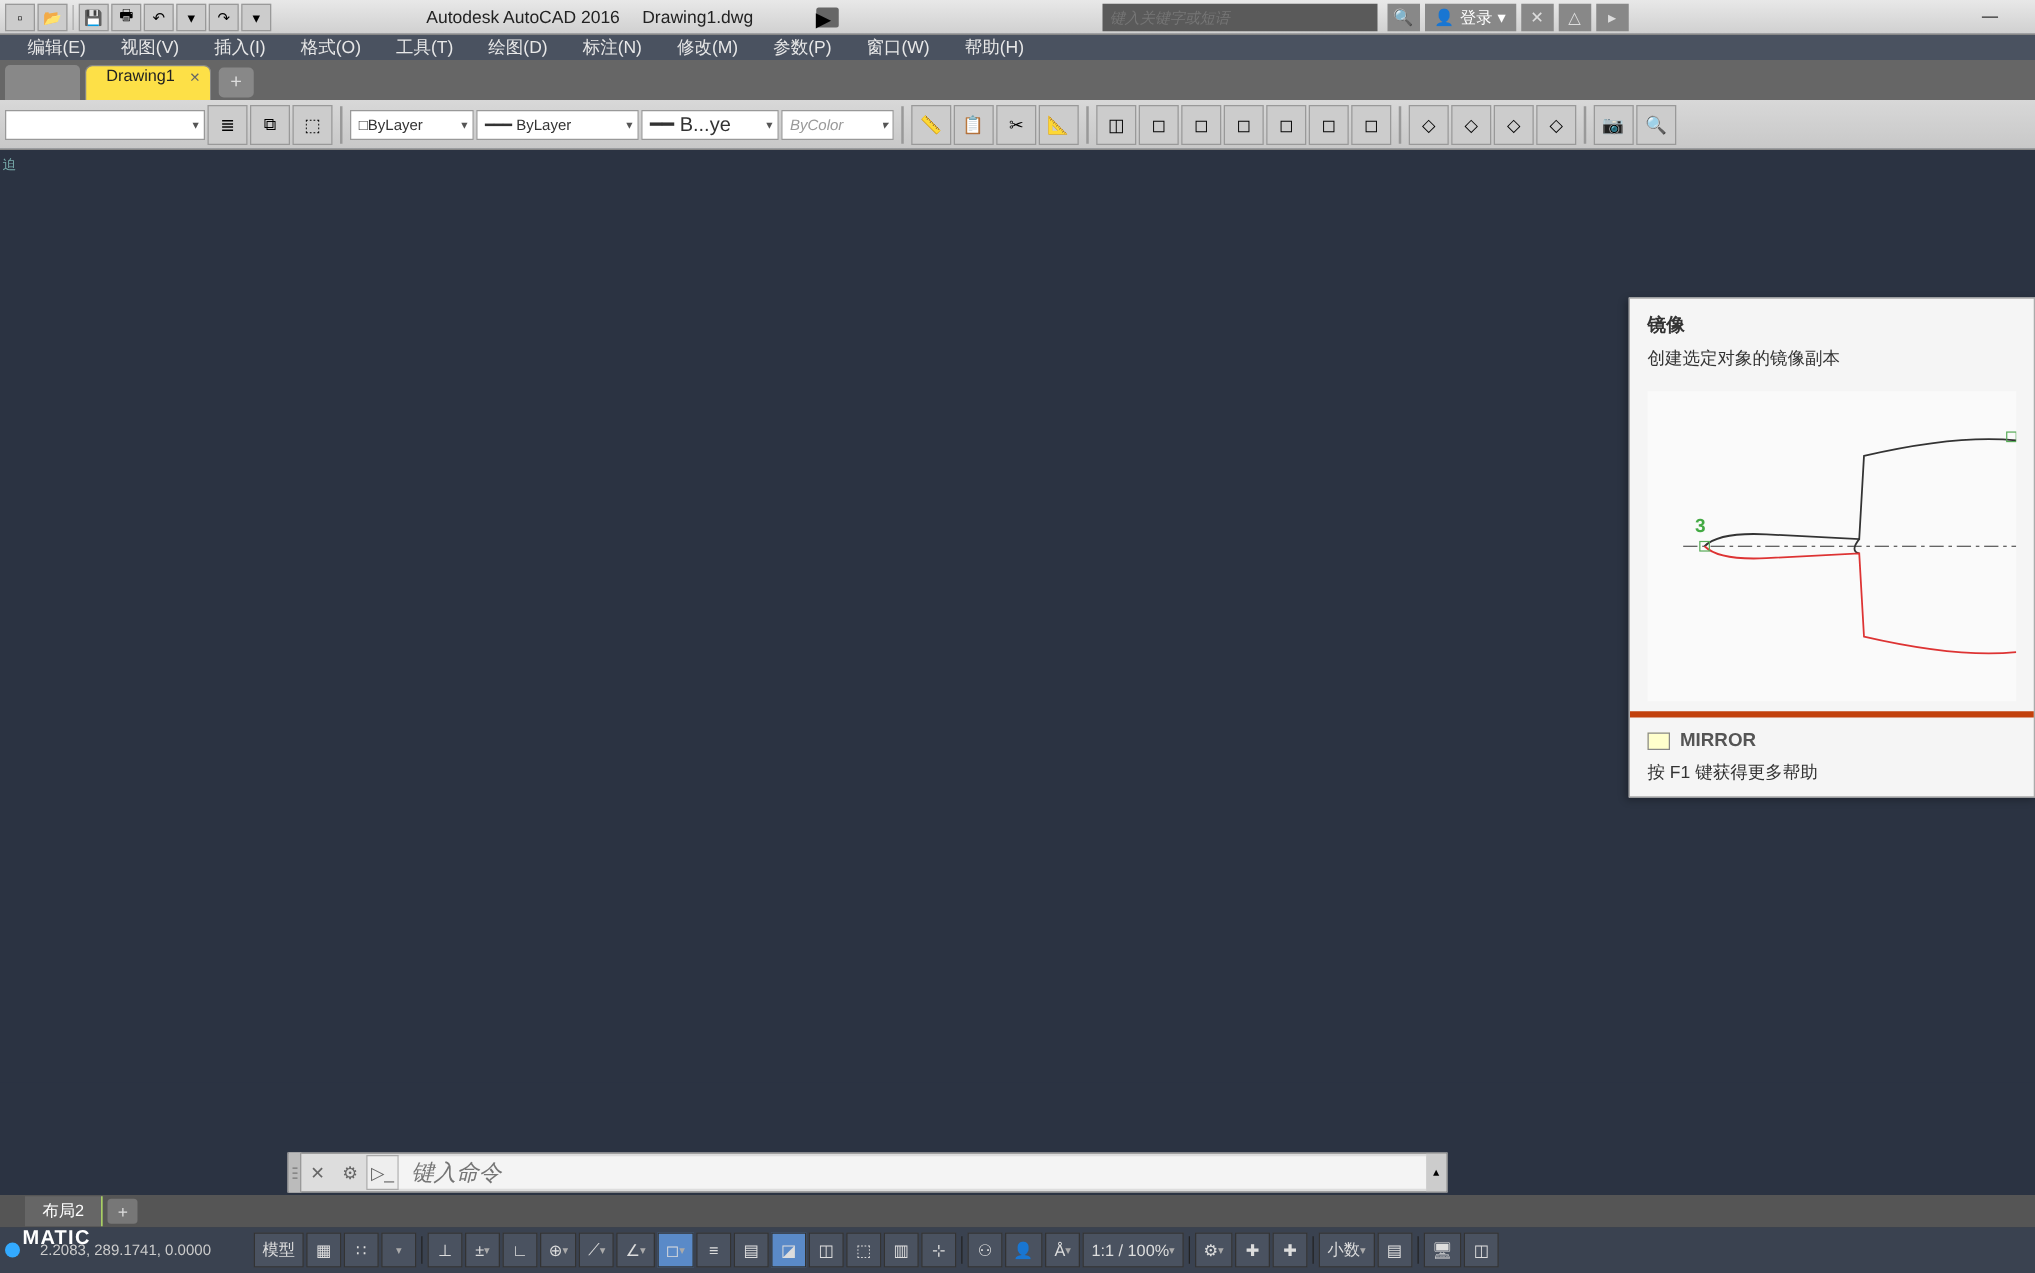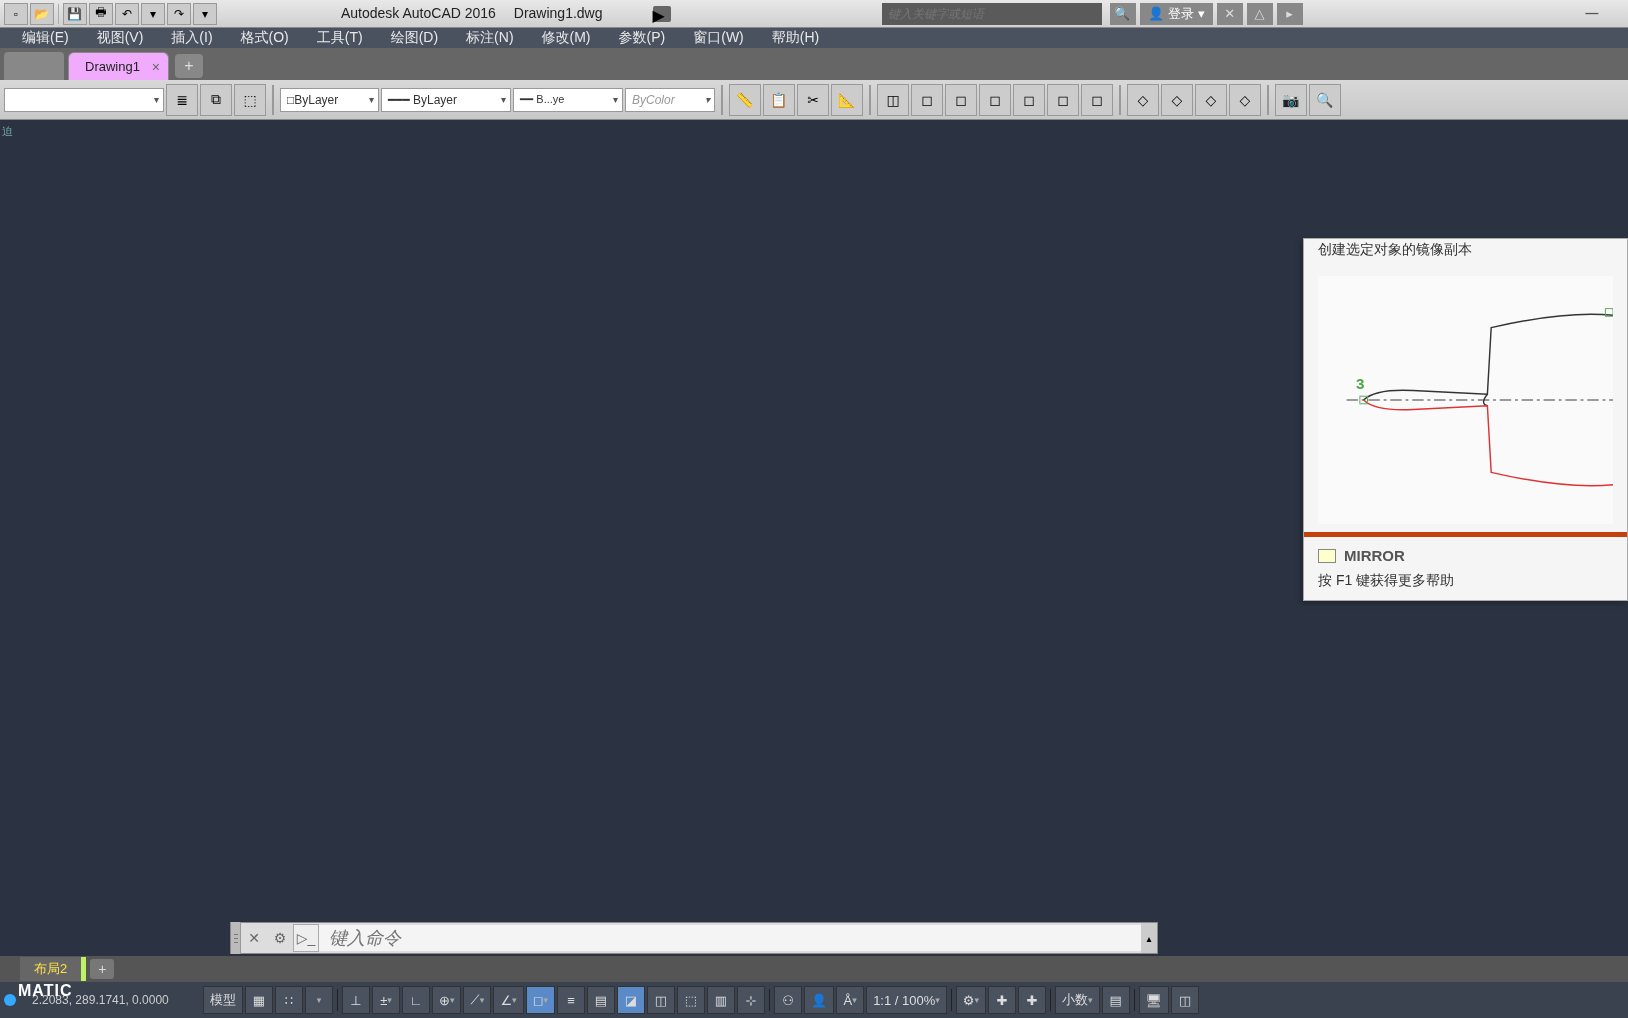--- a/index.html
+++ b/index.html
@@ -16,31 +16,31 @@
     .title-right { display: flex; align-items: center; gap: 4px; padding: 0 8px; }
     .title-right-btn { width: 26px; height: 22px; background: #888; display: flex; align-items: center; justify-content: center; font-size: 13px; color: #ddd; cursor: pointer; }
     .login-btn { height: 22px; background: #888; display: flex; align-items: center; padding: 0 8px; font-size: 13px; color: #fff; cursor: pointer; gap: 4px; }
     .win-controls { margin-left: auto; display: flex; gap: 16px; padding: 0 16px 0 50px; }
     .win-btn { width: 40px; height: 20px; font-size: 18px; color: #555; display: flex; align-items: center; justify-content: center; cursor: pointer; }
 
     .menu-bar { height: 20px; background: #4a5260; display: flex; align-items: center; padding: 0 8px; }
     .menu-item { padding: 4px 14px; color: #e8e8e8; font-size: 14px; cursor: pointer; }
 
     .tabs-bar { height: 32px; background: #666; display: flex; align-items: flex-end; padding-left: 4px; }
-    .file-tab { background: #f0abfc; height: 28px; padding: 0 28px 0 16px; border-radius: 6px 6px 0 0; display: flex; align-items: center; font-size: 13px; color: #222; position: relative; cursor: pointer; margin-top: 4px; border: 1px solid #888; border-bottom: none; }
+    .file-tab { background: #fde047; height: 28px; padding: 0 28px 0 16px; border-radius: 6px 6px 0 0; display: flex; font-size: 13px; color: #222; position: relative; cursor: pointer; margin-top: 4px; border: 1px solid #888; border-bottom: none; }
     .file-tab .close { position: absolute; right: 8px; font-size: 14px; color: #666; }
     .add-tab { width: 28px; height: 24px; background: #888; border-radius: 4px; margin-left: 6px; display: flex; align-items: center; justify-content: center; color: #ddd; font-size: 16px; cursor: pointer; margin-bottom: 2px; }
 
     .ribbon { height: 40px; background: linear-gradient(#d8d8d8, #c8c8c8); display: flex; align-items: center; padding: 0 4px; gap: 2px; border-bottom: 1px solid #888; }
     .combo { height: 24px; background: #fff; border: 1px solid #999; font-size: 12px; padding: 0 20px 0 6px; display: flex; align-items: center; position: relative; color: #333; cursor: pointer; }
     .combo::after { content: "▾"; position: absolute; right: 4px; font-size: 10px; color: #555; }
     .combo.layer { width: 160px; }
     .combo.color { width: 99px; }
     .combo.ltype { width: 130px; }
-    .combo.lw { width: 110px; font-size: 11px; }
+    .combo.lw { width: 110px; font-size: 16px; }
     .combo.plot { width: 90px; font-style: italic; color: #999; }
     .tb-btn { width: 32px; height: 32px; background: #ccc; border: 1px solid #999; display: flex; align-items: center; justify-content: center; font-size: 14px; cursor: pointer; }
     .tb-sep { width: 2px; height: 30px; background: #999; margin: 0 4px; }
 
     .canvas-area { position: relative; height: 746px; background: #2b3342; }
     .marker { position: absolute; top: 4px; left: 2px; color: #7aa; font-size: 11px; }
     
     .tooltip { position: absolute; right: 0; top: 118px; width: 325px; background: #f5f5f5; border: 1px solid #aaa; box-shadow: -2px 2px 6px rgba(0,0,0,0.3); }
     .tooltip-title { padding: 12px 14px 6px; font-size: 15px; font-weight: bold; color: #333; }
     .tooltip-desc { padding: 0 14px 8px; font-size: 14px; color: #333; line-height: 1.5; }
@@ -51,21 +51,21 @@
     .tooltip-help { font-size: 14px; color: #333; margin-top: 8px; }
 
     .cmd-line { position: absolute; bottom: 64px; left: 230px; width: 928px; height: 32px; background: #ddd; border: 1px solid #888; display: flex; align-items: center; }
     .cmd-line .cmd-btn { width: 26px; height: 28px; display: flex; align-items: center; justify-content: center; color: #666; font-size: 14px; cursor: pointer; }
     .cmd-line input { flex: 1; border: none; background: #f4f4f4; height: 26px; padding: 0 10px; font-size: 18px; font-style: italic; color: #888; outline: none; }
     .cmd-line .expand { width: 16px; background: #ccc; height: 100%; display: flex; align-items: center; justify-content: center; font-size: 10px; cursor: pointer; }
     .cmd-handle { width: 10px; height: 32px; background: #bbb; border-right: 1px solid #999; cursor: move; display: flex; flex-direction: column; justify-content: center; gap: 3px; align-items: center; }
     .cmd-handle span { width: 4px; height: 1px; background: #777; }
 
     .layout-tabs { position: absolute; bottom: 36px; left: 0; height: 26px; display: flex; align-items: center; background: #555; width: 100%; }
-    .layout-tab { padding: 3px 14px; background: #666; color: #fde047; font-size: 13px; cursor: pointer; border-right: 5px solid #bef264; }
+    .layout-tab { padding: 3px 14px; background: #666; color: #ffffff; font-size: 13px; cursor: pointer; border-right: 1px solid #bef264; }
     .layout-add { width: 24px; height: 20px; background: #777; color: #ddd; display: flex; align-items: center; justify-content: center; font-size: 14px; cursor: pointer; margin-left: 4px; border-radius: 3px; }
 
     .status-bar { position: absolute; bottom: 0; left: 0; right: 0; height: 36px; background: #3a4250; display: flex; align-items: center; color: #ddd; font-size: 12px; }
     .status-watermark { position: absolute; left: 18px; bottom: 18px; font-size: 16px; font-weight: bold; color: #fff; letter-spacing: 1px; }
     .status-coord { padding: 0 10px; color: #ccc; min-width: 180px; }
     .status-btn { height: 28px; min-width: 28px; padding: 0 6px; background: #4a5260; border: 1px solid #333; display: flex; align-items: center; justify-content: center; margin: 0 1px; cursor: pointer; font-size: 13px; }
     .status-btn.text { font-size: 13px; color: #ddd; }
     .status-btn.active { background: #5a8ac8; }
     .status-sep { width: 1px; height: 22px; background: #222; margin: 0 3px; }
     .status-drop::after { content: " ▾"; font-size: 9px; color: #aaa; }
@@ -164,20 +164,21 @@
   <div class="tb-btn">◇</div>
   <div class="tb-sep"></div>
   <div class="tb-btn">📷</div>
   <div class="tb-btn">🔍</div>
 </div>
 
 <div class="canvas-area">
   <div class="marker">迫</div>
 
   <div class="tooltip">
+    <div class="tooltip-title">镜像</div>
     <div class="tooltip-desc">创建选定对象的镜像副本</div>
     <div class="tooltip-img">
       <svg class="svg-diagram" viewBox="0 0 310 248">
         <line x1="30" y1="124" x2="310" y2="124" stroke="#333" stroke-width="1" stroke-dasharray="12 4 3 4"></line>
         <path d="M 48 124 Q 60 112 100 114 L 178 118 L 182 48 Q 260 30 310 35" stroke="#333" stroke-width="1.5" fill="none"></path>
         <path d="M 178 118 Q 170 128 178 130" stroke="#333" stroke-width="1.5" fill="none"></path>
         <path d="M 48 124 Q 60 136 100 134 L 178 130 L 182 200 Q 260 218 310 213" stroke="#d33" stroke-width="1.5" fill="none"></path>
         <rect x="44" y="120" width="8" height="8" fill="none" stroke="#5a5"></rect>
         <rect x="302" y="28" width="8" height="8" fill="none" stroke="#5a5"></rect>
         <text x="40" y="112" fill="#4a4" font-size="16" font-weight="bold">3</text>

